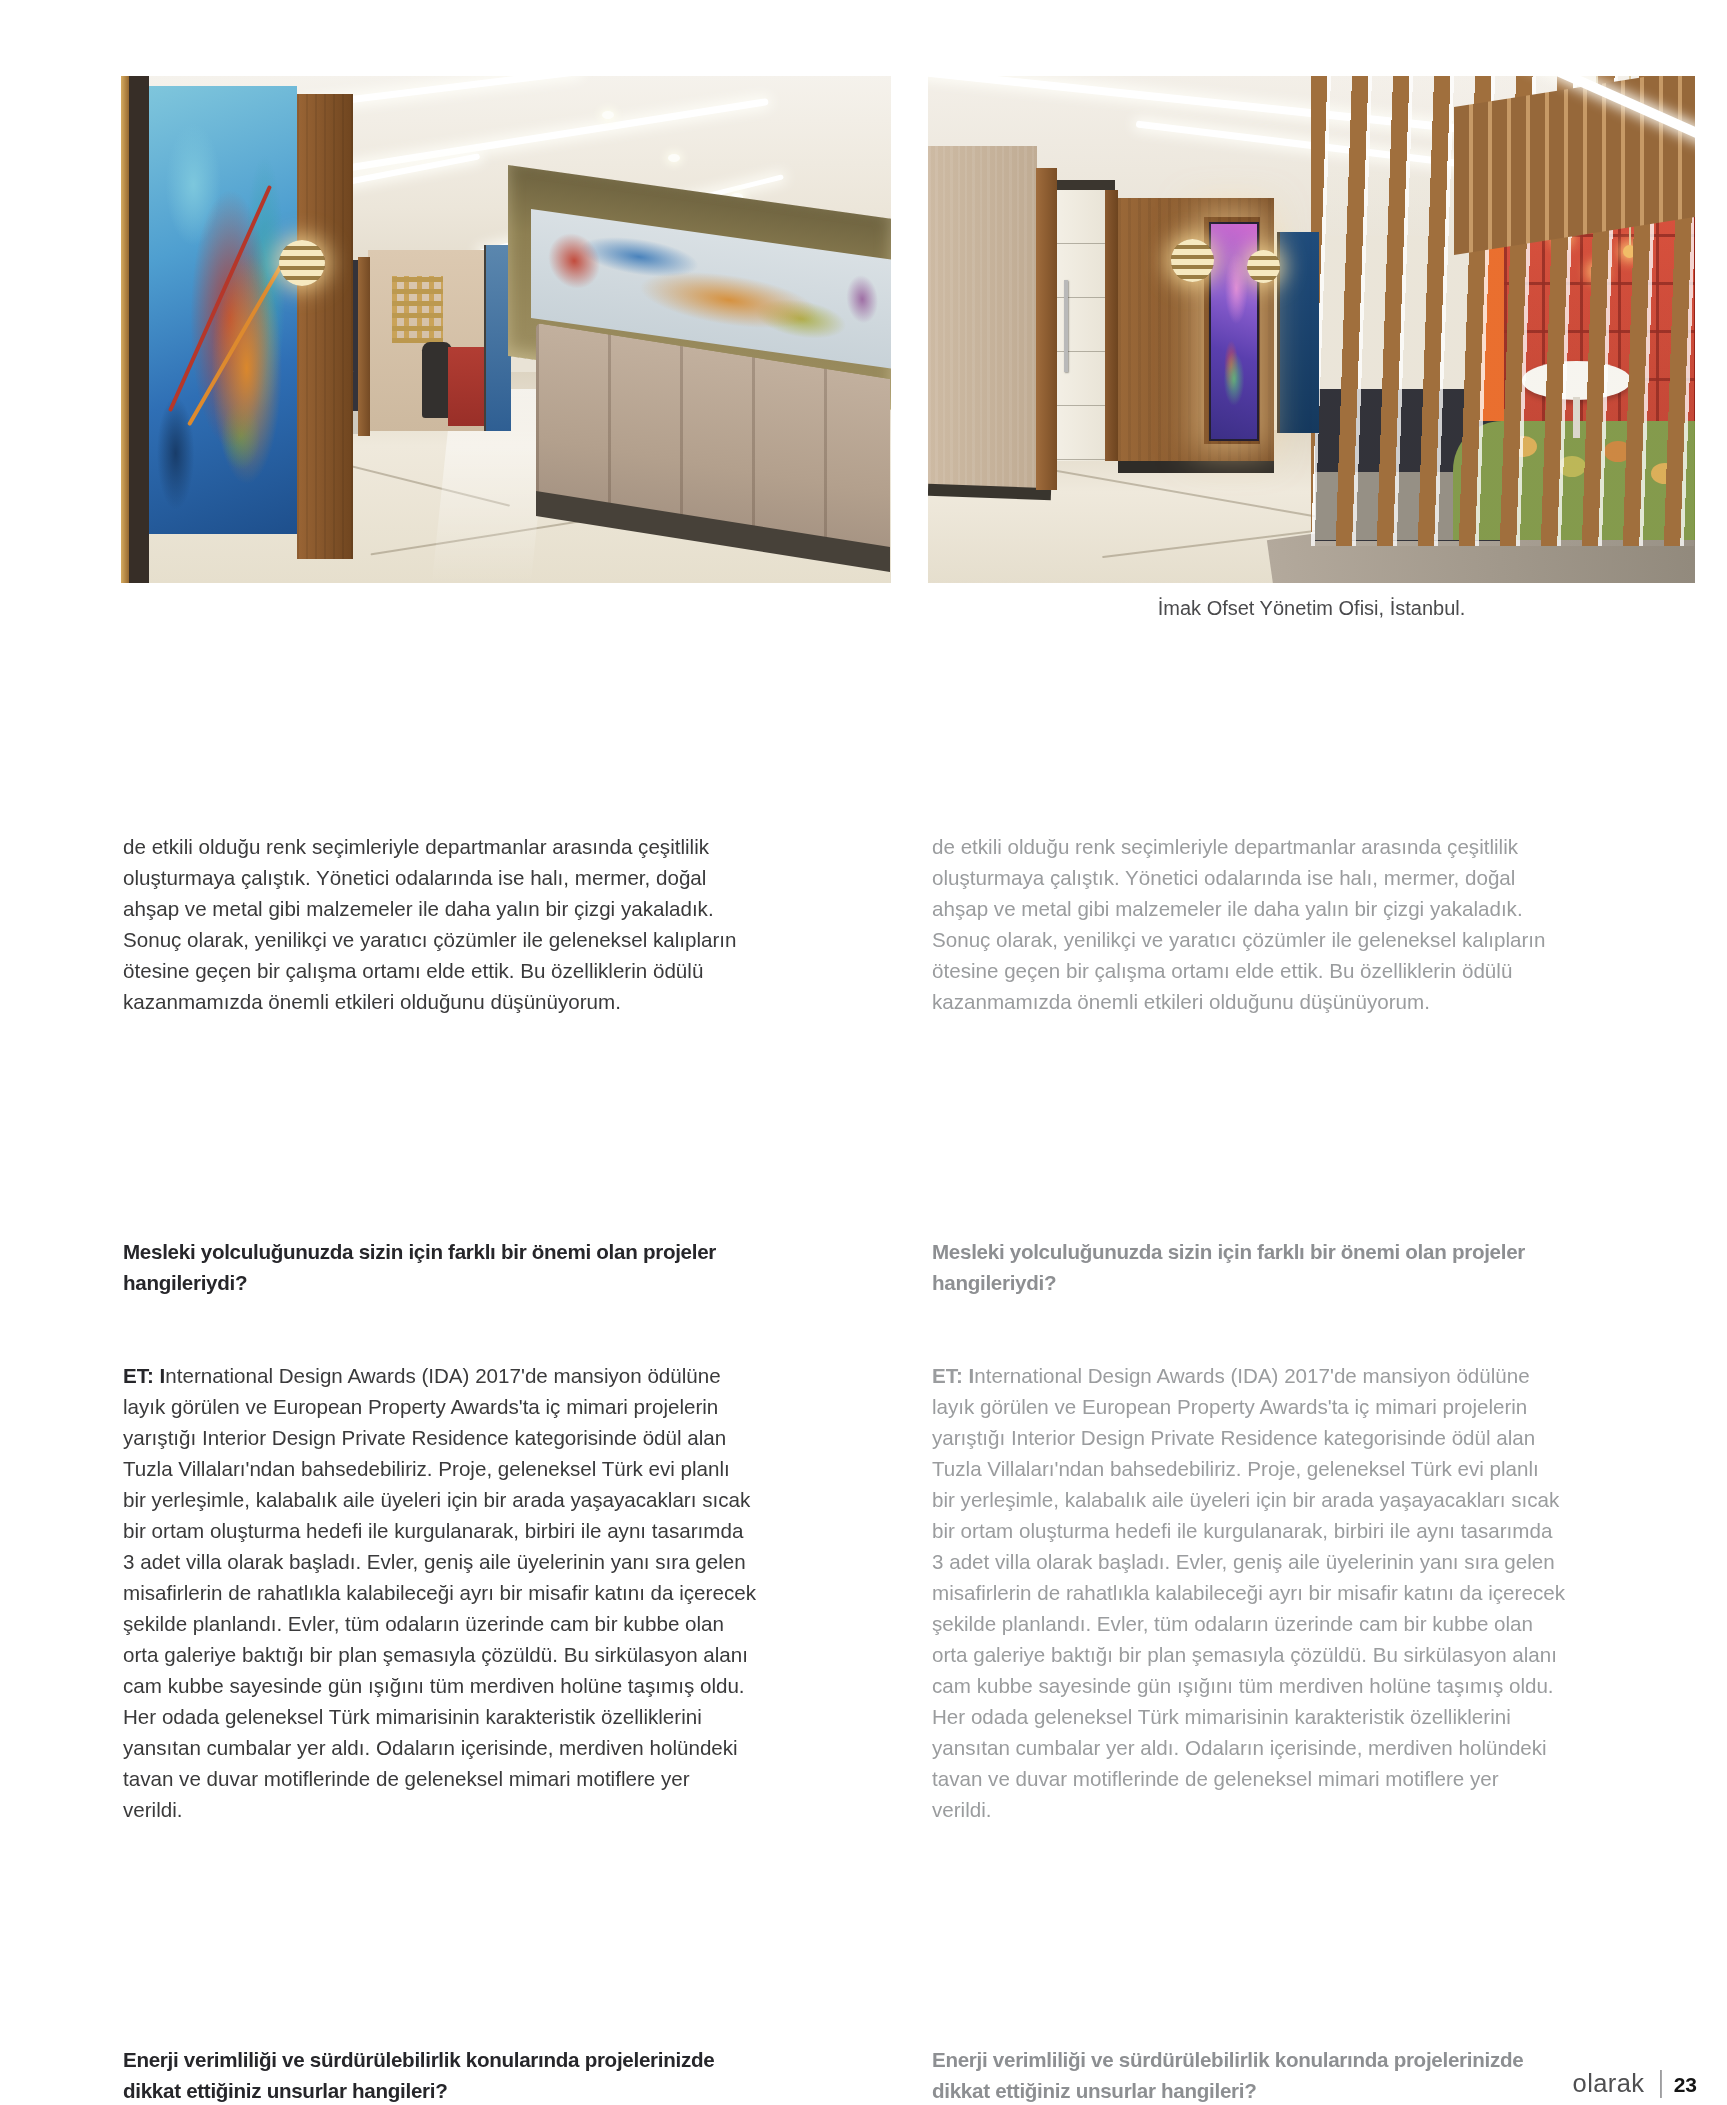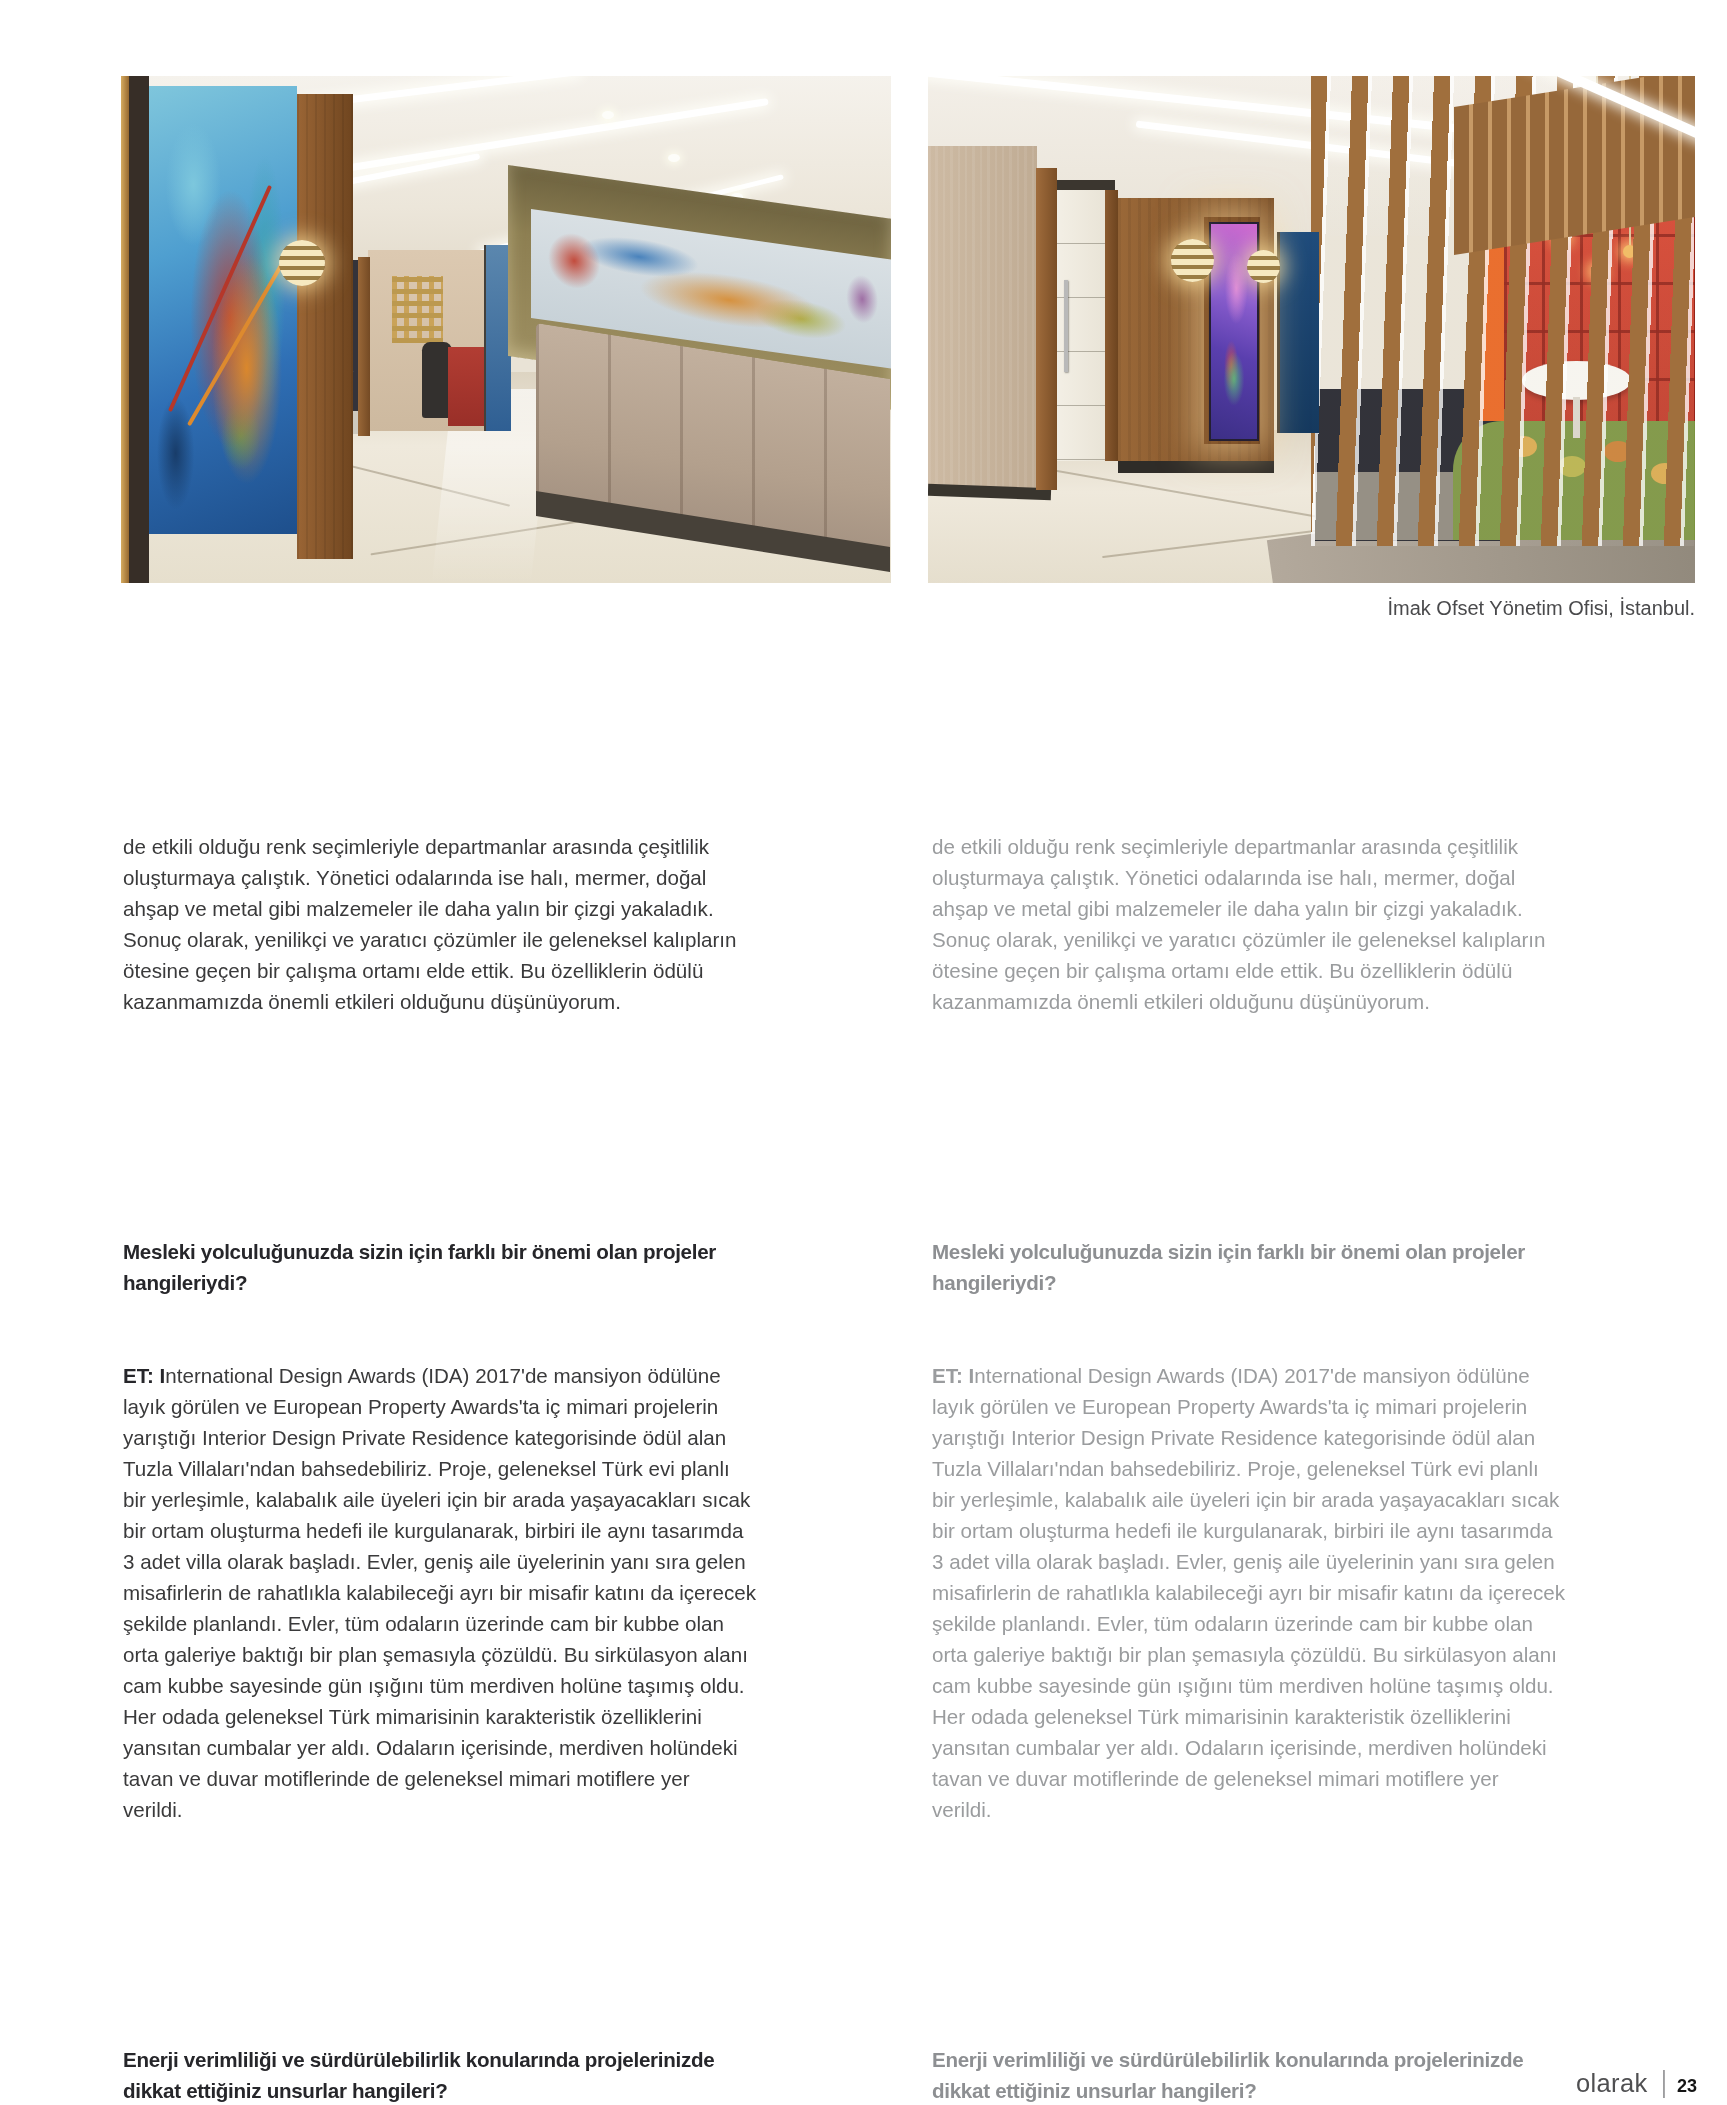--- a/index.html
+++ b/index.html
@@ -134,42 +134,42 @@
   .in-pend2{left:281px;top:0;height:191px;}
   .in-pend3{left:314px;top:0;height:171px;}
   .bulb{width:13px;height:13px;border-radius:50%;background:#f0b85c;box-shadow:0 0 11.5px 4.1px rgba(255,200,110,.85);}
   .in-bulb1{left:241px;top:155px;}
   .in-bulb2{left:276px;top:189px;}
   .in-bulb3{left:308px;top:169px;}
   .rp-slats{left:383px;top:0;width:383px;height:470px;background:
      repeating-linear-gradient(92deg,#a06f3d 0 16.4px,rgba(255,255,255,.78) 16.4px 20px,rgba(255,255,255,.07) 20px 41px);}
 
   
-  .caption{position:absolute;left:928px;top:597px;width:767px;text-align:right;
+  .caption{position:absolute;left:928px;top:597px;width:767px;text-align:center;
      font-size:20px;color:#4a4a4c;}
 
   
   .col{position:absolute;top:676px;width:724px;font-size:20.6px;line-height:31px;white-space:pre;}
   .col-dark{left:123px;color:#3a3a3b;}
   .col-gray{left:932px;color:#9a9c9e;}
   .sec{margin:0 0 33px 0;}
   .sec:last-child{margin-bottom:0;}
   .sec h3{margin:0;font-size:20.6px;line-height:31px;letter-spacing:-0.3px;font-weight:bold;}
   .col-dark h3{color:#26262a;}
   .col-gray h3{color:#8d8f92;}
   .sec h3:empty{display:none;}
   .sec p{margin:0;}
   .sec b{font-weight:bold;margin-top:20px;}
   .col-dark b{color:#26262a;}
 
   
   .footer{position:absolute;top:2066px;right:31px;display:flex;align-items:baseline;
      font-size:25.5px;color:#4f4f51;letter-spacing:0.4px;}
   .footer .sep{display:inline-block;margin:0 9px 0 12.3px;color:#8a8a8c;font-size:29px;transform:scaleX(.65);}
-  .footer .pagenum{font-weight:bold;color:#141414;font-size:18px;letter-spacing:0;}
+  .footer .pagenum{font-weight:bold;color:#141414;font-size:21px;letter-spacing:0;}
 </style>
 </head>
 <body>
 
 <div class="page">
 
   <div class="photo photo-left">
     <div class="ly lp-ceiling"></div>
     <div class="ly led lp-led1"></div>
     <div class="ly led lp-led2"></div>

